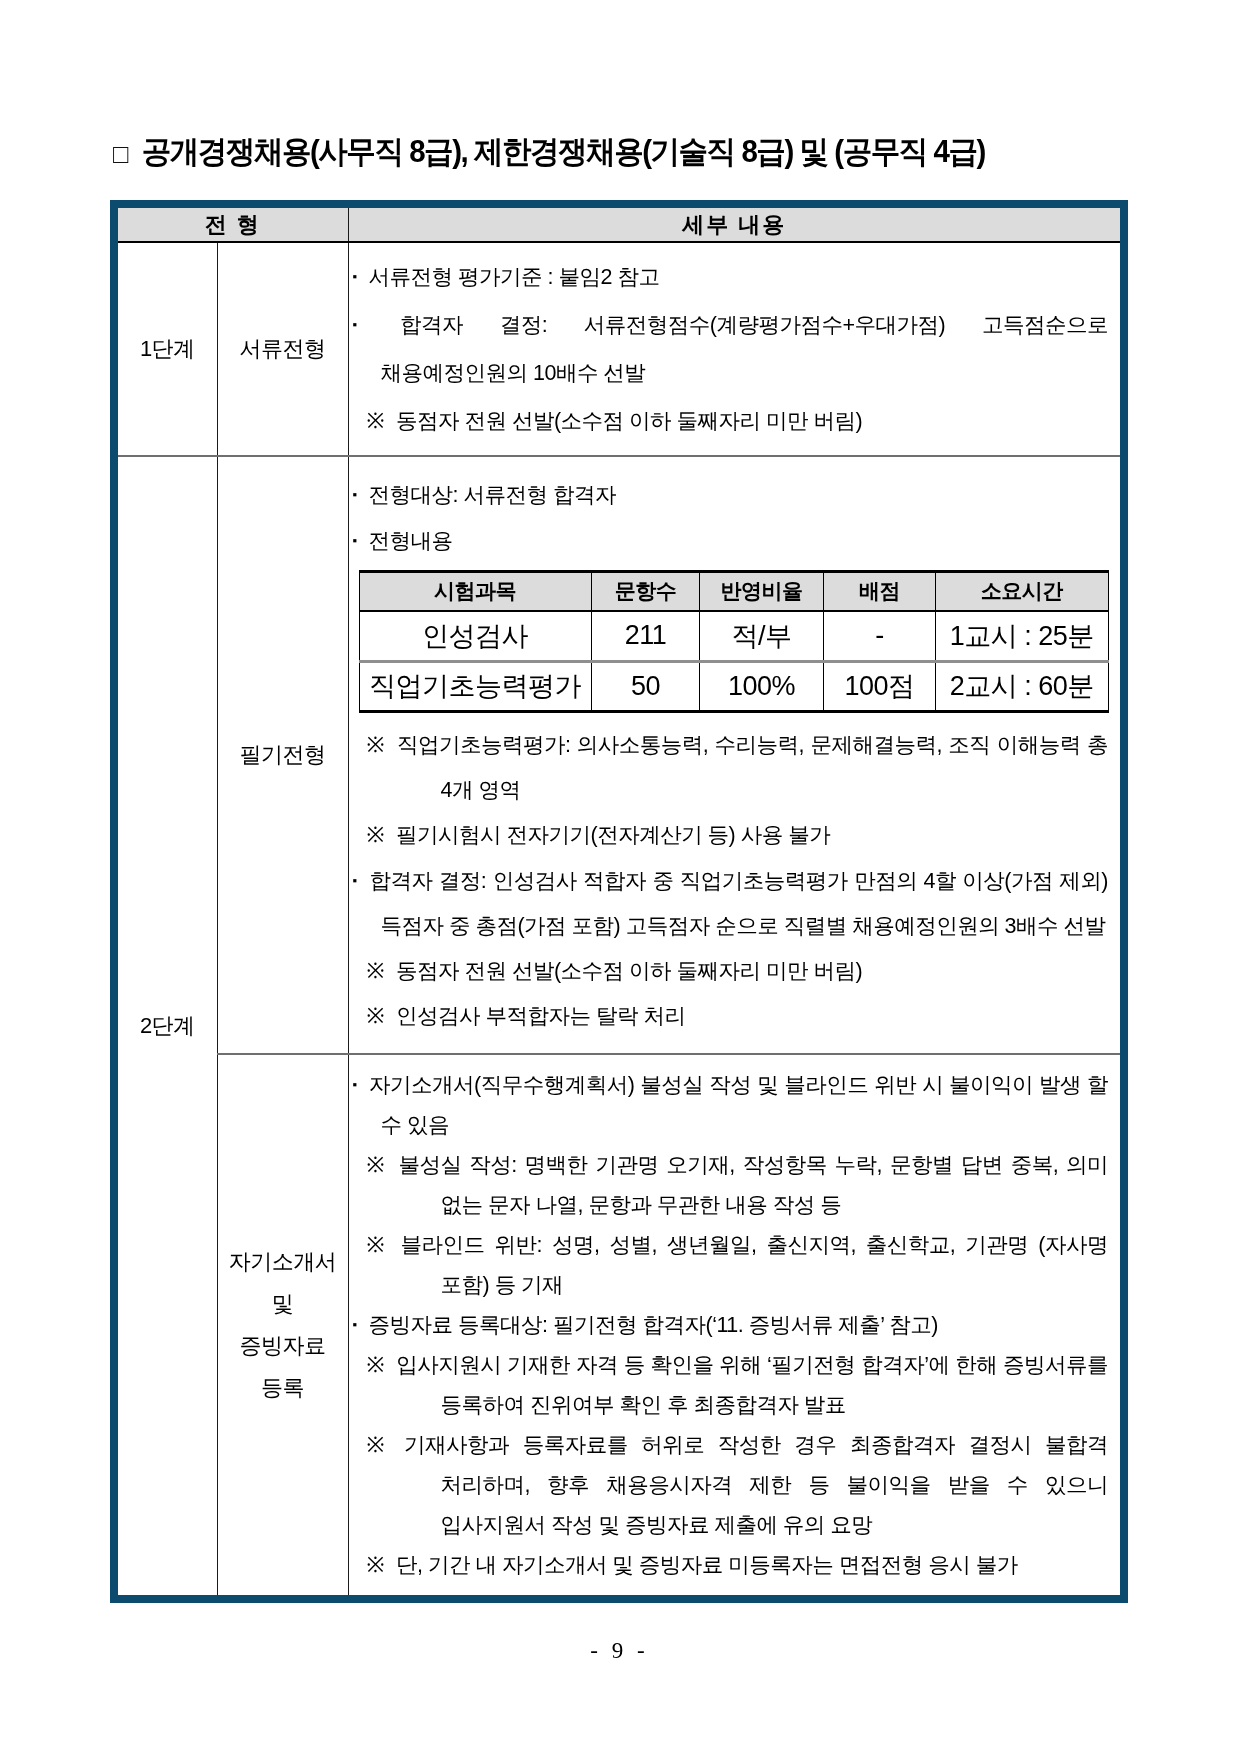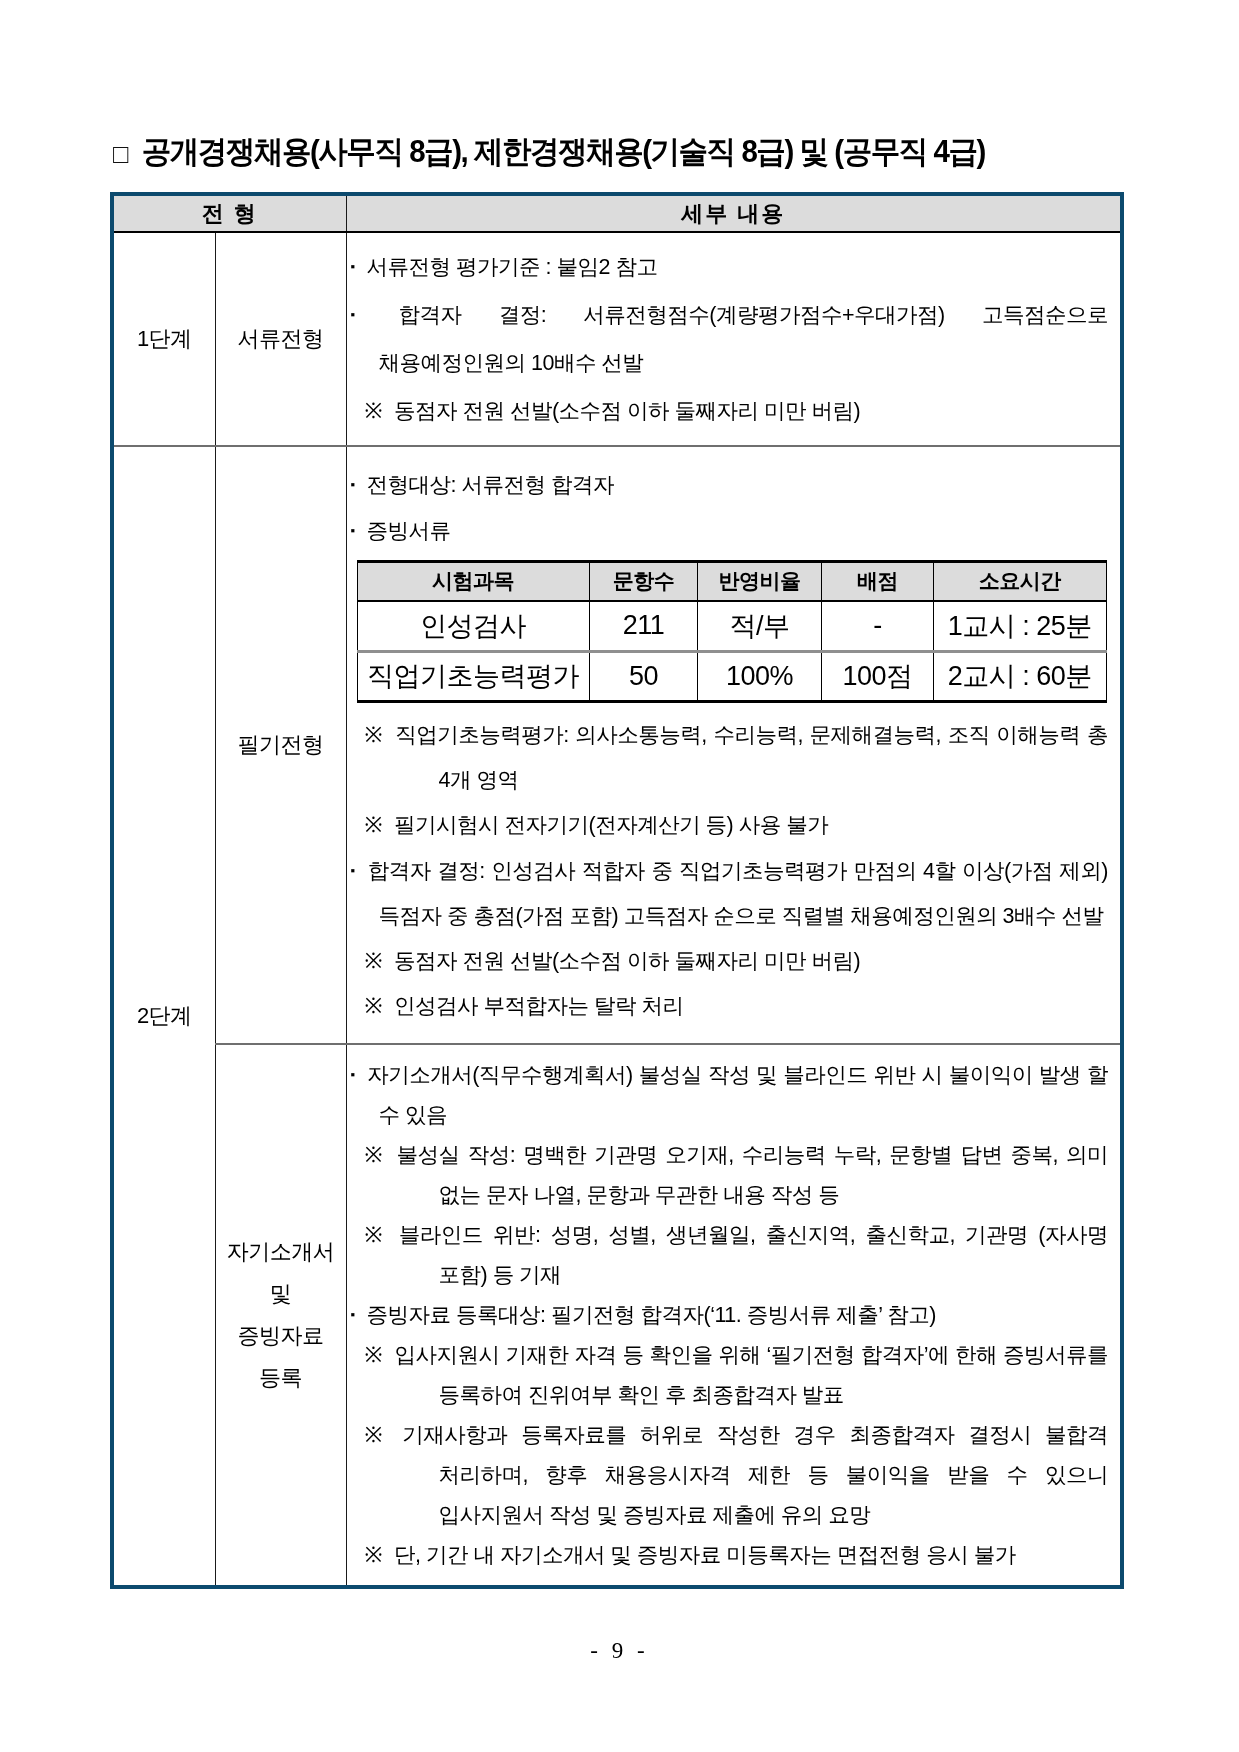--- a/index.html
+++ b/index.html
@@ -17,24 +17,24 @@
   }
   .checkbox {
     display: inline-block;
     font-size: 27px; font-weight: normal;
     vertical-align: -1px; margin-right: 14px; color: #111;
   }
   .title-text {
     font-size: 31px; font-weight: bold; letter-spacing: -1.5px;
   }
   table.main {
-    position: absolute; top: 192px; left: 110px;
+    position: absolute; top: 200px; left: 110px;
     width: 1010px;
     border-collapse: collapse; table-layout: fixed;
-    border: 4px solid #0c4a6e;
+    border: 8px solid #0c4a6e;
   }
   table.main th, table.main td {
     border: 1px solid #1a1a1a;
     text-align: center;
   }
   table.main tr.hdr th {
     height: 38px;
     background: #dcdcdc;
     font-size: 22px; font-weight: bold; letter-spacing: 2px;
     text-align: center; vertical-align: middle;
@@ -115,21 +115,21 @@
       <div class="li b"><span class="mk">▪</span><span>합격자 결정: 서류전형점수(계량평가점수+우대가점) 고득점순으로 채용예정인원의 10배수 선발</span></div>
       <div class="li x"><span class="mk">※</span><span>동점자 전원 선발(소수점 이하 둘째자리 미만 버림)</span></div>
     </td>
   </tr>
 
   <tr class="body-row r2a">
     <td class="stage" rowspan="2">2단계</td>
     <td class="pname">필기전형</td>
     <td class="content">
       <div class="li b"><span class="mk">▪</span><span>전형대상: 서류전형 합격자</span></div>
-      <div class="li b"><span class="mk">▪</span><span>증빙서류</span></div>
+      <div class="li b"><span class="mk">▪</span><span>전형내용</span></div>
 
       <table class="exam">
         <colgroup>
           <col style="width:31%">
               <col style="width:14.5%">
               <col style="width:16.5%">
               <col style="width:15%">
               <col style="width:23%">
         </colgroup>
         <tbody>
@@ -165,21 +165,21 @@
     </td>
   </tr>
 
   <tr class="body-row r2b">
     <td class="pname multi">자기소개서
 및
 증빙자료
 등록</td>
     <td class="content">
       <div class="li b"><span class="mk">▪</span><span>자기소개서(직무수행계획서) 불성실 작성 및 블라인드 위반 시 불이익이 발생 할 수 있음</span></div>
-      <div class="li x"><span class="mk">※</span><span>불성실 작성: 명백한 기관명 오기재, 수리능력 누락, 문항별 답변 중복, 의미 없는 문자 나열, 문항과 무관한 내용 작성 등</span></div>
+      <div class="li x"><span class="mk">※</span><span>불성실 작성: 명백한 기관명 오기재, 작성항목 누락, 문항별 답변 중복, 의미 없는 문자 나열, 문항과 무관한 내용 작성 등</span></div>
       <div class="li x"><span class="mk">※</span><span>블라인드 위반: 성명, 성별, 생년월일, 출신지역, 출신학교, 기관명 (자사명 포함) 등 기재</span></div>
       <div class="li b"><span class="mk">▪</span><span>증빙자료 등록대상: 필기전형 합격자(‘11. 증빙서류 제출’ 참고)</span></div>
       <div class="li x"><span class="mk">※</span><span>입사지원시 기재한 자격 등 확인을 위해 ‘필기전형 합격자’에 한해 증빙서류를 등록하여 진위여부 확인 후 최종합격자 발표</span></div>
       <div class="li x"><span class="mk">※</span><span>기재사항과 등록자료를 허위로 작성한 경우 최종합격자 결정시 불합격 처리하며, 향후 채용응시자격 제한 등 불이익을 받을 수 있으니 입사지원서 작성 및 증빙자료 제출에 유의 요망</span></div>
       <div class="li x"><span class="mk">※</span><span>단, 기간 내 자기소개서 및 증빙자료 미등록자는 면접전형 응시 불가</span></div>
     </td>
   </tr>
 </tbody>
   </table>
 

